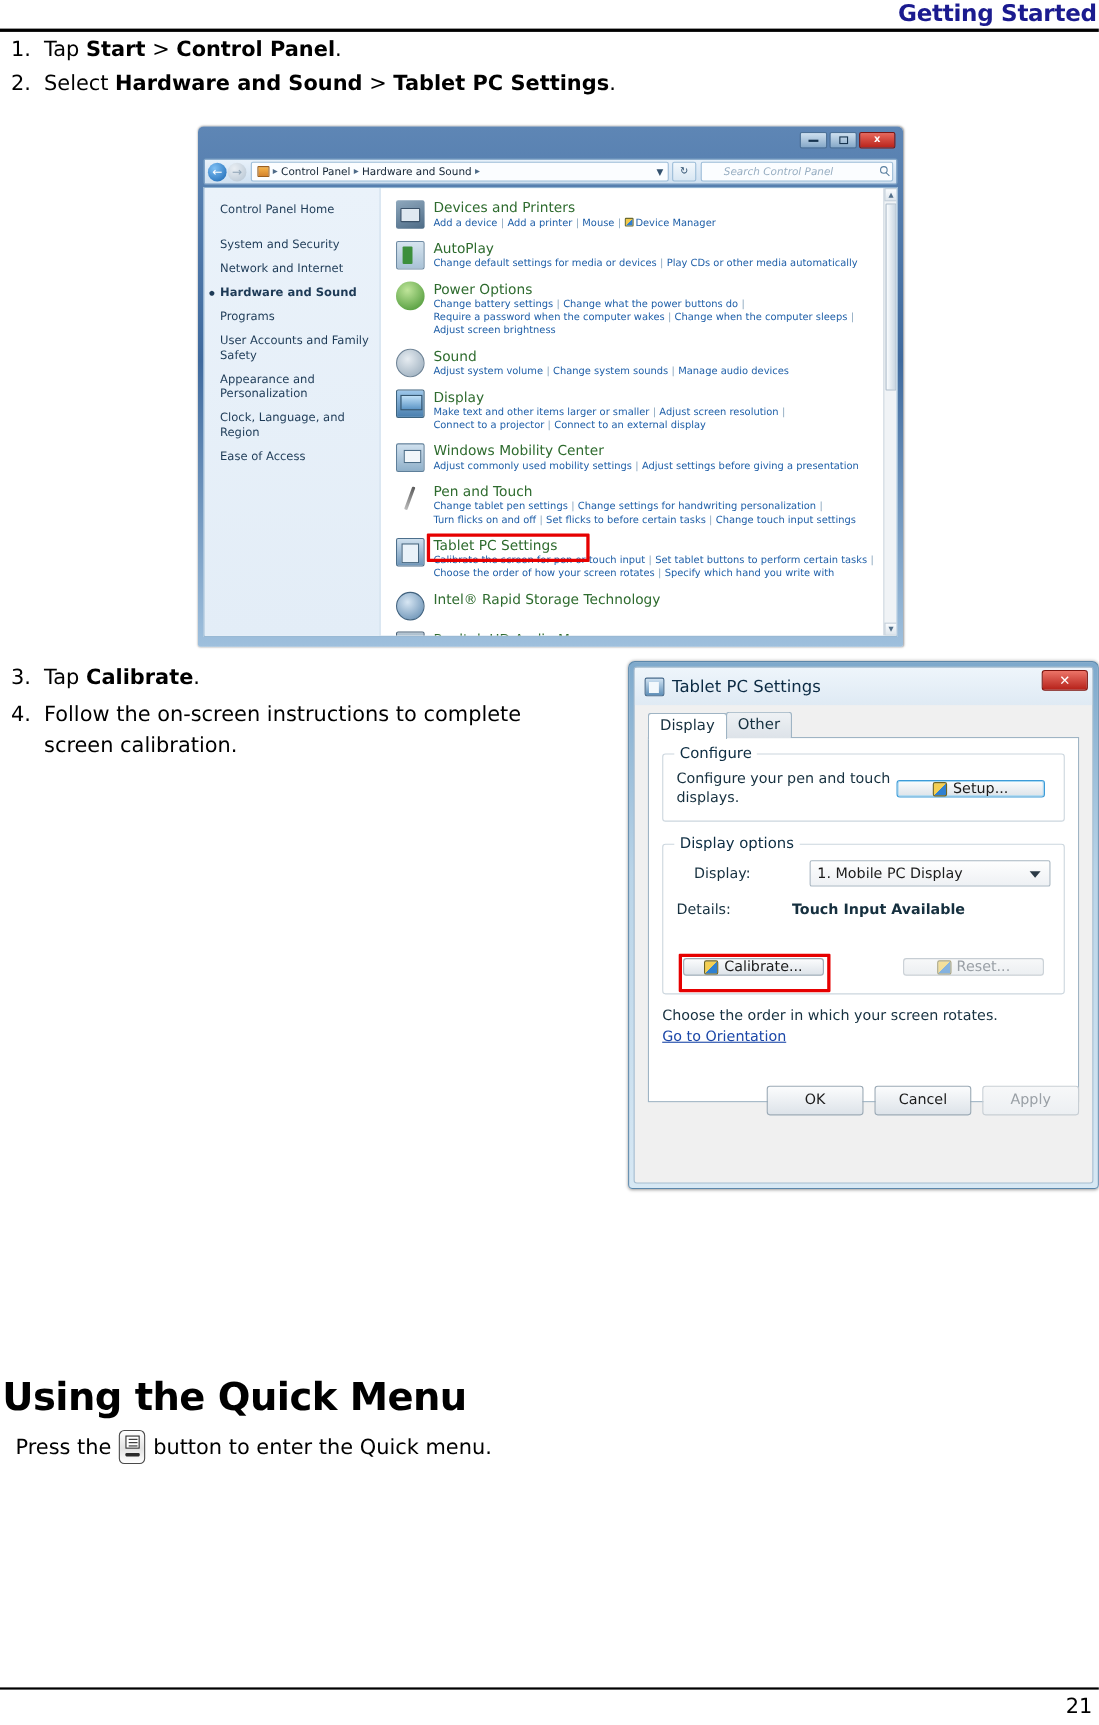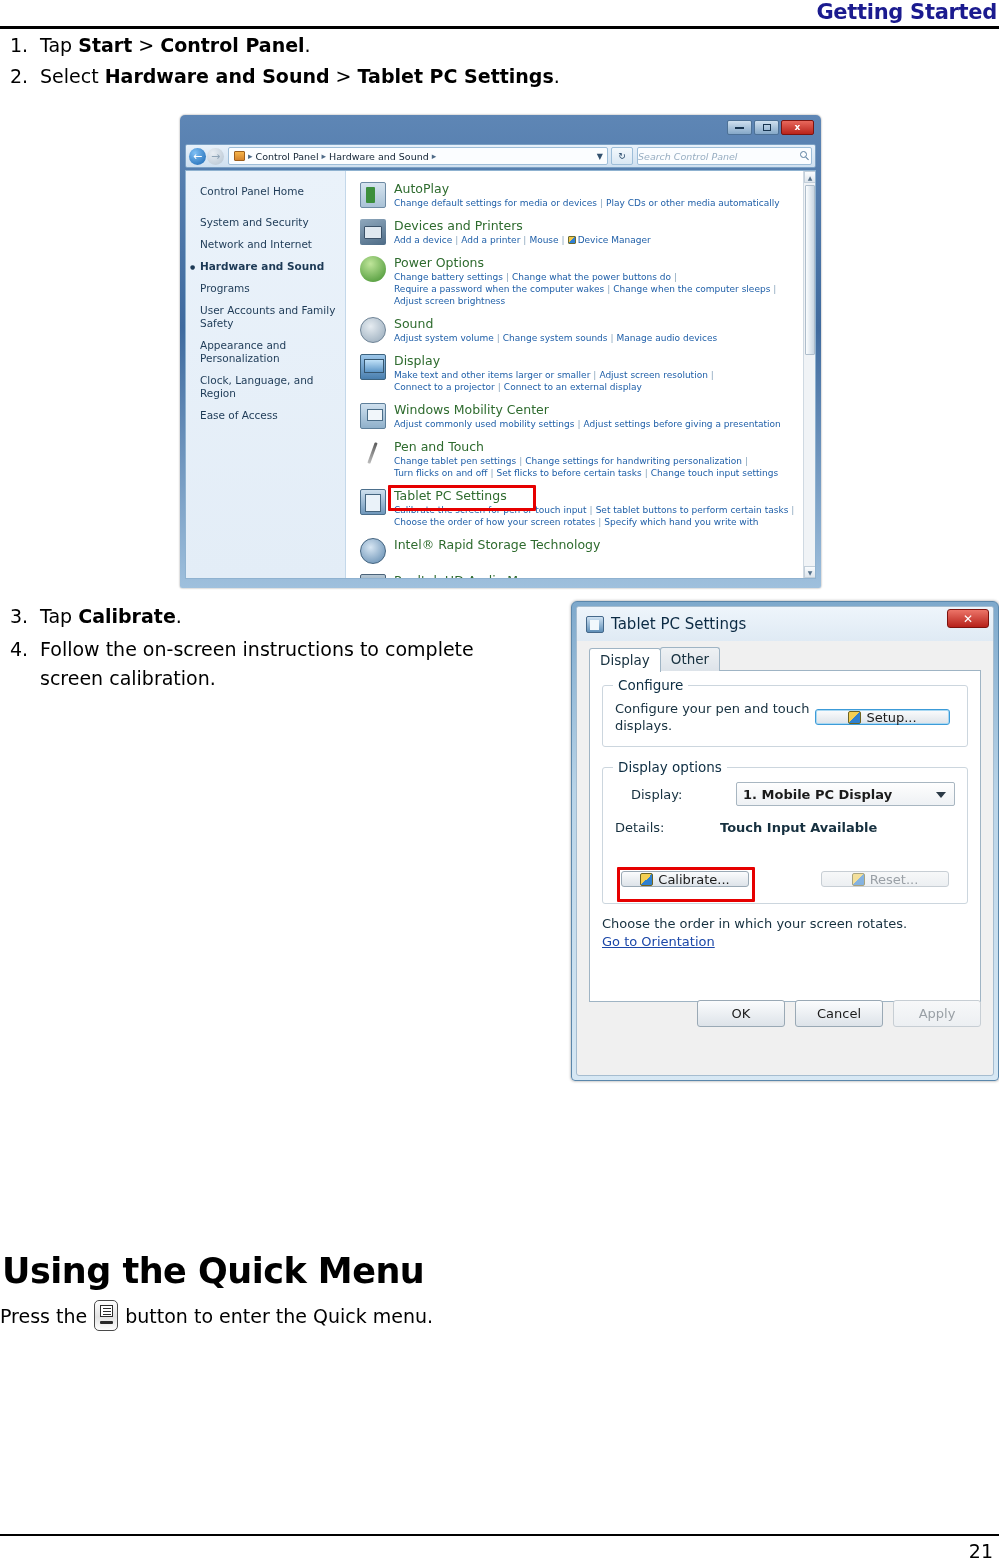--- a/index.html
+++ b/index.html
@@ -105,21 +105,21 @@
   .crumb-drop { margin-left:auto; color:#33516e; font-size:8px; padding-right:4px; }
   .refresh-btn {
     width:22px; height:18px; margin-left:3px; flex:0 0 auto;
     border:1px solid #9dbdd8; border-radius:2px;
     background:linear-gradient(180deg,#f3f8fc,#d9e7f3);
     font-size:9px; color:#2a4b6b; display:flex; align-items:center; justify-content:center;
   }
   .search-box {
     width:175px; height:18px; margin-left:4px; flex:0 0 auto;
     border:1px solid #9dbdd8; border-radius:2px; background:#fbfdff;
-    display:flex; align-items:center; padding:0 0;
+    display:flex; align-items:center; padding:0 20px;
     font-size:9.5px; color:#98aec2; font-style:italic;
     position:relative;
   }
   .search-box .mag {
     position:absolute; right:4px; top:3px;
     width:7px; height:7px; border:1.4px solid #5a7f9f; border-radius:50%;
   }
   .search-box .mag:after {
     content:""; position:absolute; right:-3px; bottom:-2px;
     width:4px; height:1.4px; background:#5a7f9f; transform:rotate(45deg);
@@ -283,40 +283,40 @@
   .shield {
     width:13px; height:13px; flex:0 0 auto;
     background:linear-gradient(135deg,#f4cf52 50%,#2f80d0 50%);
     border:1px solid #6d6320; border-radius:2px;
   }
   .lbl { font-size:13px; color:#16303f; }
   .combo {
     flex:1 1 auto; height:24px; border:1px solid #a8b6c1; border-radius:2px;
     background:linear-gradient(180deg,#fefefe,#eef1f4);
     display:flex; align-items:center; padding:0 6px;
-    font-size:13px; color:#1b1b1b; position:relative;font-weight:bold;
+    font-size:13px; color:#1b1b1b; position:relative;
   }
   .combo .caret {
     position:absolute; right:8px; top:9px;
     width:0;height:0;border-left:5px solid transparent;border-right:5px solid transparent;
     border-top:6px solid #2b3a46;
   }
   .rotate-note { font-size:13px; color:#16303f; margin-top:2px; }
   .link { font-size:13px; color:#1b47a8; text-decoration:underline; display:inline-block; margin-top:2px;}
-  .dlg-buttons { position:absolute; right:12px; bottom:10px; display:flex; gap:10px; }
+  .dlg-buttons { position:absolute; right:12px; bottom:23px; display:flex; gap:10px; }
   .dlg-buttons .btn { width:88px; height:27px; }
 
   
   #quick-heading {
     position:absolute; left:2px; top:1228px;
     font-size:35px; font-weight:bold; color:#000;
     letter-spacing:-0.5px;
   }
   #quick-paragraph {
-    position:absolute; left:0; top:1300px;
+    position:absolute; left:14px; top:1300px;
     font-size:19px; color:#000; line-height:28px;
     display:flex; align-items:center; gap:0px;
   }
   #quick-btn-icon {
     display:inline-block; width:24px; height:31px; margin:0 7px;
     border:1.5px solid #4a4a4a; border-radius:5px;
     background:linear-gradient(180deg,#ffffff 0%,#e2e2e2 55%,#ffffff 100%);
     position:relative; vertical-align:middle; flex:0 0 auto;
   }
   #quick-btn-icon .doc {
@@ -402,35 +402,35 @@
       <div class="cp-side-item">Programs</div>
       <div class="cp-side-item">User Accounts and Family Safety</div>
       <div class="cp-side-item">Appearance and Personalization</div>
       <div class="cp-side-item">Clock, Language, and Region</div>
       <div class="cp-side-item">Ease of Access</div>
     </div>
 
     <div id="cp-content">
 
       <div class="cp-cat">
+        <div class="cp-cat-icon ic-devices"></div>
+        <div class="cp-cat-text">
+          <div class="cp-cat-title">Devices and Printers</div>
+          <div class="cp-cat-links">
+            <span>Add a device</span><span class="sep">|</span><span>Add a printer</span><span class="sep">|</span><span>Mouse</span><span class="sep">|</span><span class="cp-shield"></span><span>Device Manager</span>
+          </div>
+        </div>
+      </div>
+
+      <div class="cp-cat">
         <div class="cp-cat-icon ic-autoplay"></div>
         <div class="cp-cat-text">
           <div class="cp-cat-title">AutoPlay</div>
           <div class="cp-cat-links">
             <span>Change default settings for media or devices</span><span class="sep">|</span><span>Play CDs or other media automatically</span>
-          </div>
-        </div>
-      </div>
-
-      <div class="cp-cat">
-        <div class="cp-cat-icon ic-devices"></div>
-        <div class="cp-cat-text">
-          <div class="cp-cat-title">Devices and Printers</div>
-          <div class="cp-cat-links">
-            <span>Add a device</span><span class="sep">|</span><span>Add a printer</span><span class="sep">|</span><span>Mouse</span><span class="sep">|</span><span class="cp-shield"></span><span>Device Manager</span>
           </div>
         </div>
       </div>
 
       <div class="cp-cat">
         <div class="cp-cat-icon ic-power"></div>
         <div class="cp-cat-text">
           <div class="cp-cat-title">Power Options</div>
           <div class="cp-cat-links">
             <div><span>Change battery settings</span><span class="sep">|</span><span>Change what the power buttons do</span><span class="sep">|</span></div>

